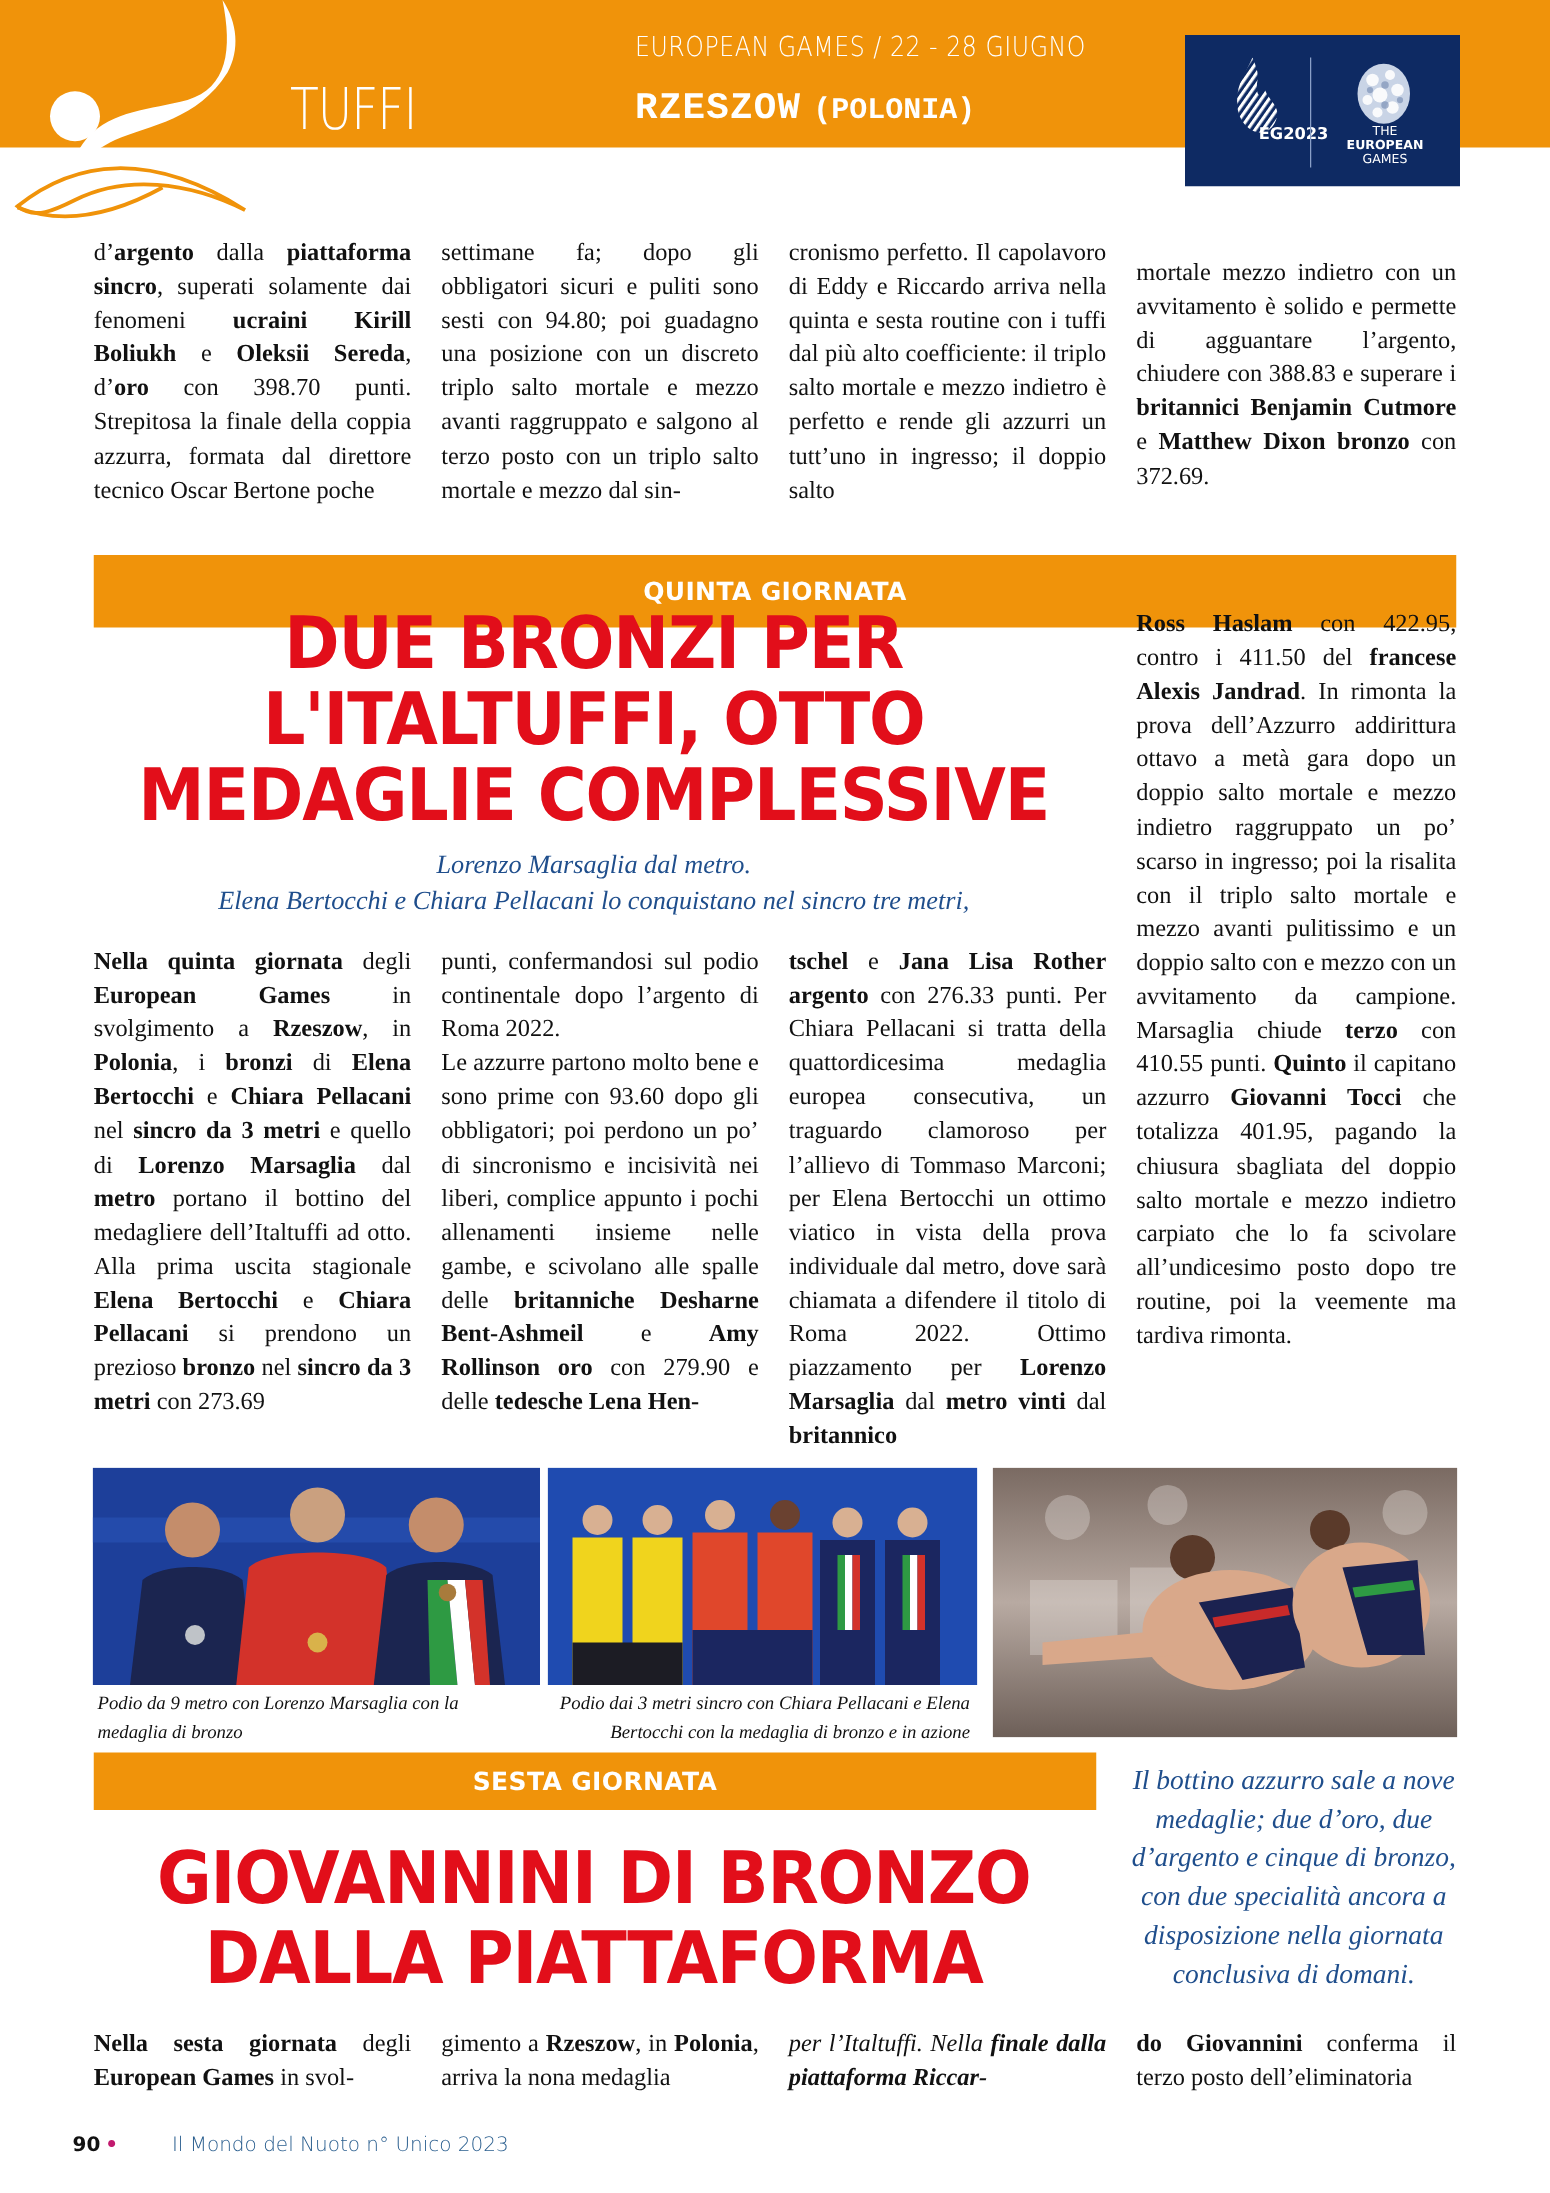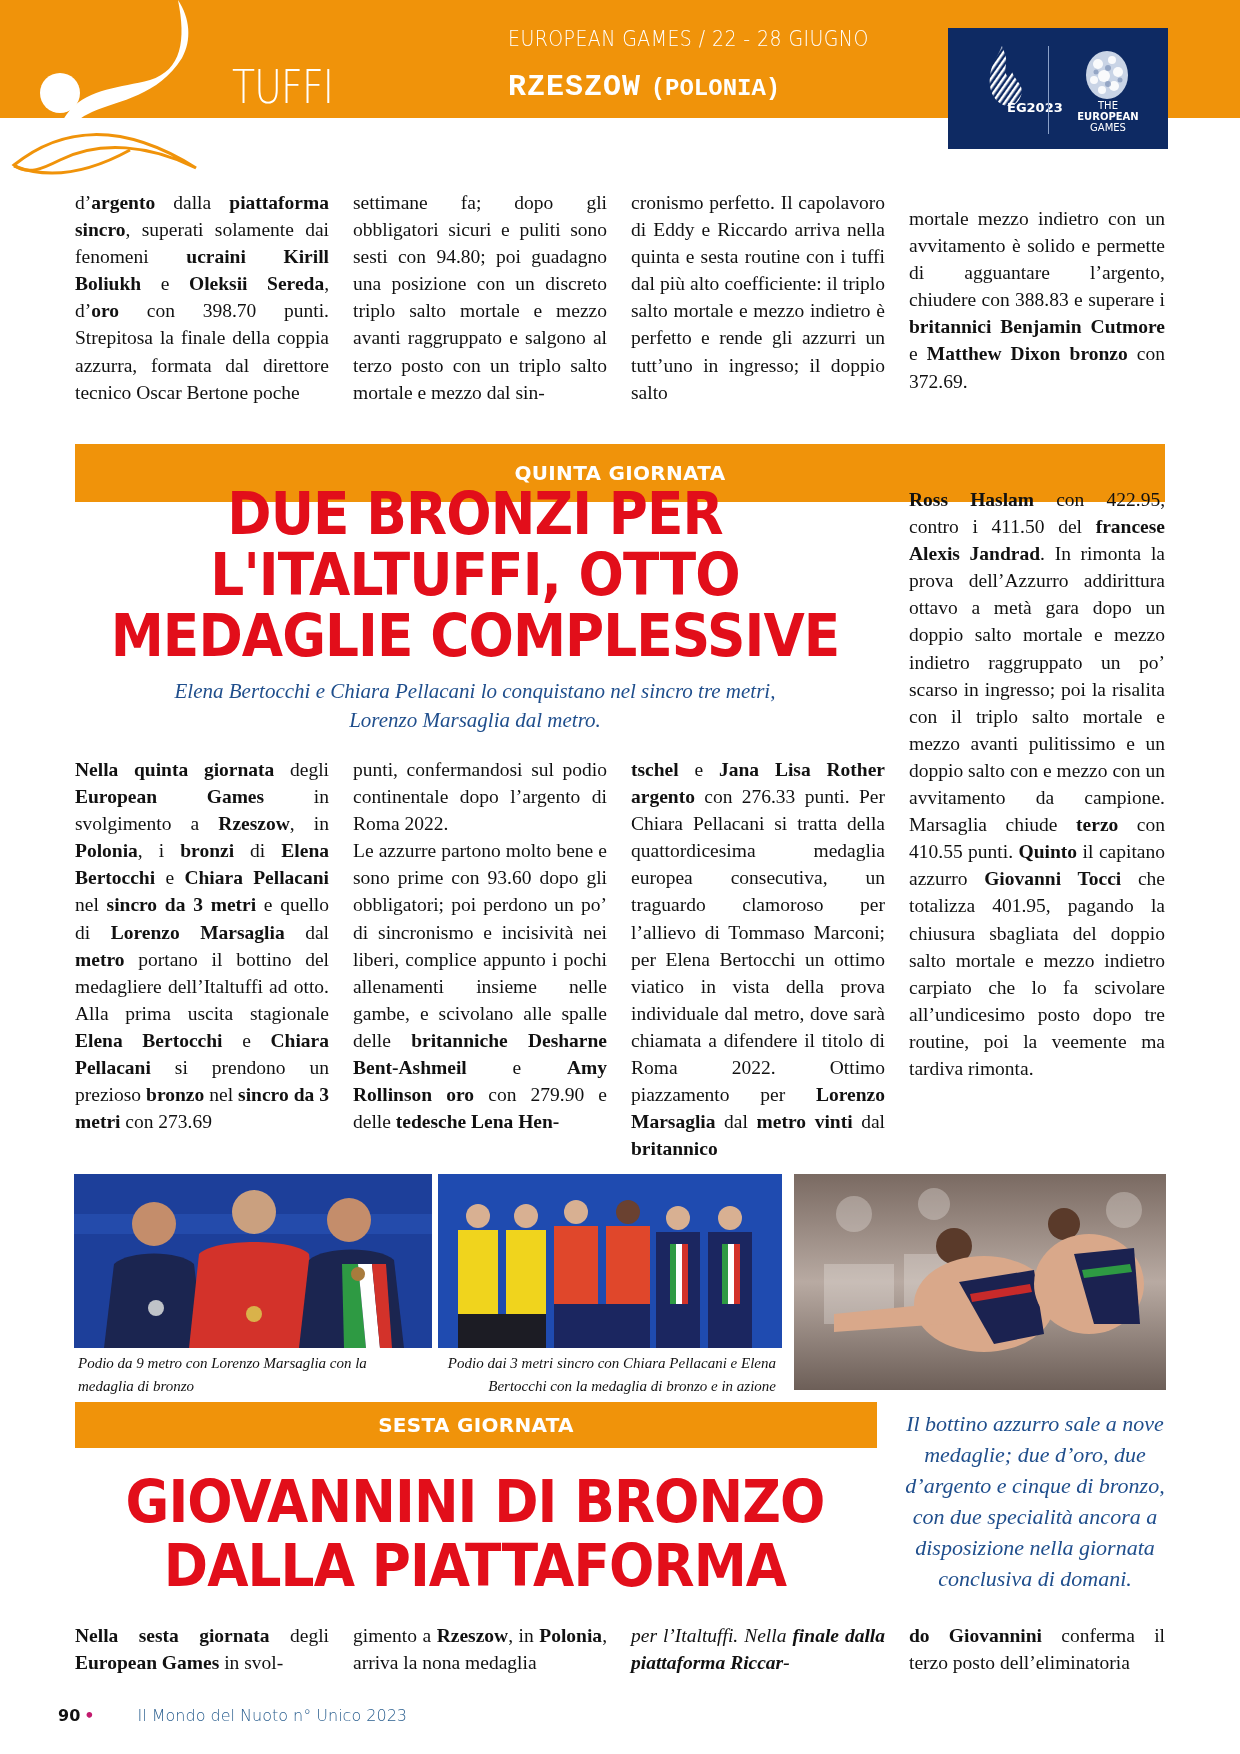--- a/index.html
+++ b/index.html
@@ -104,22 +104,22 @@
   <span>QUINTA GIORNATA</span>
 </div>
 
 <div class="headline" style="left:75px; top:484px; width:800px; font-size:58px; line-height:61px; transform:scaleX(0.92);">
   <div>DUE BRONZI PER</div>
   <div>L'ITALTUFFI, OTTO</div>
   <div>MEDAGLIE COMPLESSIVE</div>
 </div>
 
 <div class="subhead" style="left:75px; top:677px; width:800px;">
+  <div>Lorenzo Marsaglia dal metro.</div>
   <div>Elena Bertocchi e Chiara Pellacani lo conquistano nel sincro tre metri,</div>
-  <div>Lorenzo Marsaglia dal metro.</div>
 </div>
 
 <div class="col" style="left:75px; top:756px; width:254px;"><b>Nella quinta giornata</b> degli <b>European Games</b> in svolgimento a <b>Rzeszow</b>, in <b>Polonia</b>, i <b>bronzi</b> di <b>Elena Bertocchi</b> e <b>Chiara Pellacani</b> nel <b>sincro da 3 metri</b> e quello di <b>Lorenzo Marsaglia</b> dal <b>metro</b> portano il bottino del medagliere dell’Italtuffi ad otto. Alla prima uscita stagionale <b>Elena Bertocchi</b> e <b>Chiara Pellacani</b> si prendono un prezioso <b>bronzo</b> nel <b>sincro da 3 metri</b> con 273.69</div>
 <div class="col" style="left:353px; top:756px; width:254px;">punti, confermandosi sul podio continentale dopo l’argento di Roma 2022.<br>Le azzurre partono molto bene e sono prime con 93.60 dopo gli obbligatori; poi perdono un po’ di sincronismo e incisività nei liberi, complice appunto i pochi allenamenti insieme nelle gambe, e scivolano alle spalle delle <b>britanniche Desharne Bent-Ashmeil</b> e <b>Amy Rollinson oro</b> con 279.90 e delle <b>tedesche Lena Hen-</b></div>
 <div class="col" style="left:631px; top:756px; width:254px;"><b>tschel</b> e <b>Jana Lisa Rother argento</b> con 276.33 punti. Per Chiara Pellacani si tratta della quattordicesima medaglia europea consecutiva, un traguardo clamoroso per l’allievo di Tommaso Marconi; per Elena Bertocchi un ottimo viatico in vista della prova individuale dal metro, dove sarà chiamata a difendere il titolo di Roma 2022. Ottimo piazzamento per <b>Lorenzo Marsaglia</b> dal <b>metro vinti</b> dal <b>britannico</b></div>
 <div class="col" style="left:909px; top:486px; width:256px;"><b>Ross Haslam</b> con 422.95, contro i 411.50 del <b>francese Alexis Jandrad</b>. In rimonta la prova dell’Azzurro addirittura ottavo a metà gara dopo un doppio salto mortale e mezzo indietro raggruppato un po’ scarso in ingresso; poi la risalita con il triplo salto mortale e mezzo avanti pulitissimo e un doppio salto con e mezzo con un avvitamento da campione. Marsaglia chiude <b>terzo</b> con 410.55 punti. <b>Quinto</b> il capitano azzurro <b>Giovanni Tocci</b> che totalizza 401.95, pagando la chiusura sbagliata del doppio salto mortale e mezzo indietro carpiato che lo fa scivolare all’undicesimo posto dopo tre routine, poi la veemente ma tardiva rimonta.</div>
 
 <div class="photo" style="left:74px; top:1174px; width:358px; height:174px;">
   <svg width="358" height="174" viewBox="0 0 358 174">
     <rect width="358" height="174" fill="#1d3f9a"></rect>

